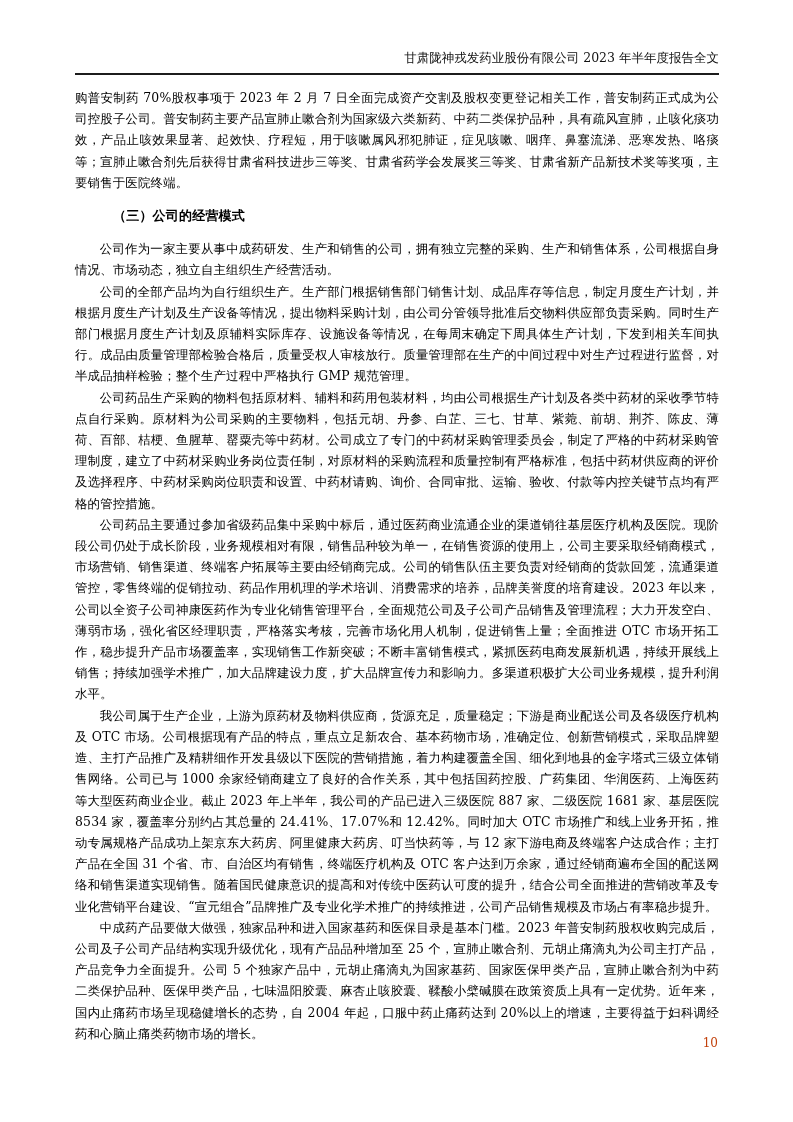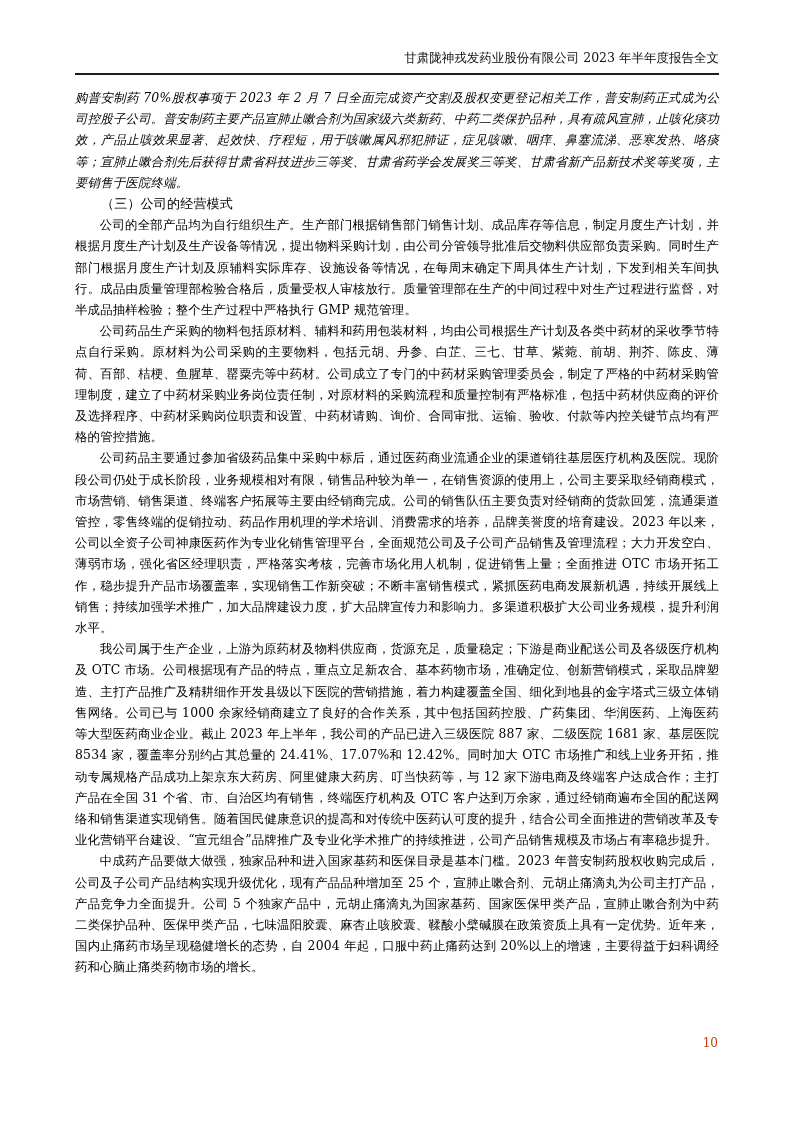--- a/index.html
+++ b/index.html
@@ -41,26 +41,25 @@
     line-height: 21.2px;
     text-align: justify;
     letter-spacing: 0.2px;
   }
   .doc-content p {
     margin: 0;
     text-indent: 2em;
   }
   .doc-content p.continuation {
     text-indent: 0;
-    font-style: italic;
   }
   .doc-content h3 {
-    margin: 0;
+    margin: 12px;
     font-size: 13px;
-    font-weight: normal;
+    font-weight: bold;
     text-indent: 2em;
     line-height: 21.2px;
   }
   .page-number {
     position: absolute;
     top: 1036px;
     right: 75px;
     font-size: 12px;
     line-height: 14px;
     color: #c2410c;
@@ -73,20 +72,21 @@
 
   <div class="page-header">
     <span>甘肃陇神戎发药业股份有限公司 2023 年半年度报告全文</span>
   </div>
 
   <div class="doc-content">
 
     <p class="continuation">购普安制药 70%股权事项于 2023 年 2 月 7 日全面完成资产交割及股权变更登记相关工作，普安制药正式成为公司控股子公司。普安制药主要产品宣肺止嗽合剂为国家级六类新药、中药二类保护品种，具有疏风宣肺，止咳化痰功效，产品止咳效果显著、起效快、疗程短，用于咳嗽属风邪犯肺证，症见咳嗽、咽痒、鼻塞流涕、恶寒发热、咯痰等；宣肺止嗽合剂先后获得甘肃省科技进步三等奖、甘肃省药学会发展奖三等奖、甘肃省新产品新技术奖等奖项，主要销售于医院终端。</p>
 
     <h3>（三）公司的经营模式</h3>
+    <p>公司作为一家主要从事中成药研发、生产和销售的公司，拥有独立完整的采购、生产和销售体系，公司根据自身情况、市场动态，独立自主组织生产经营活动。</p>
     <p>公司的全部产品均为自行组织生产。生产部门根据销售部门销售计划、成品库存等信息，制定月度生产计划，并根据月度生产计划及生产设备等情况，提出物料采购计划，由公司分管领导批准后交物料供应部负责采购。同时生产部门根据月度生产计划及原辅料实际库存、设施设备等情况，在每周末确定下周具体生产计划，下发到相关车间执行。成品由质量管理部检验合格后，质量受权人审核放行。质量管理部在生产的中间过程中对生产过程进行监督，对半成品抽样检验；整个生产过程中严格执行 GMP 规范管理。</p>
     <p>公司药品生产采购的物料包括原材料、辅料和药用包装材料，均由公司根据生产计划及各类中药材的采收季节特点自行采购。原材料为公司采购的主要物料，包括元胡、丹参、白芷、三七、甘草、紫菀、前胡、荆芥、陈皮、薄荷、百部、桔梗、鱼腥草、罂粟壳等中药材。公司成立了专门的中药材采购管理委员会，制定了严格的中药材采购管理制度，建立了中药材采购业务岗位责任制，对原材料的采购流程和质量控制有严格标准，包括中药材供应商的评价及选择程序、中药材采购岗位职责和设置、中药材请购、询价、合同审批、运输、验收、付款等内控关键节点均有严格的管控措施。</p>
     <p>公司药品主要通过参加省级药品集中采购中标后，通过医药商业流通企业的渠道销往基层医疗机构及医院。现阶段公司仍处于成长阶段，业务规模相对有限，销售品种较为单一，在销售资源的使用上，公司主要采取经销商模式，市场营销、销售渠道、终端客户拓展等主要由经销商完成。公司的销售队伍主要负责对经销商的货款回笼，流通渠道管控，零售终端的促销拉动、药品作用机理的学术培训、消费需求的培养，品牌美誉度的培育建设。2023 年以来，公司以全资子公司神康医药作为专业化销售管理平台，全面规范公司及子公司产品销售及管理流程；大力开发空白、薄弱市场，强化省区经理职责，严格落实考核，完善市场化用人机制，促进销售上量；全面推进 OTC 市场开拓工作，稳步提升产品市场覆盖率，实现销售工作新突破；不断丰富销售模式，紧抓医药电商发展新机遇，持续开展线上销售；持续加强学术推广，加大品牌建设力度，扩大品牌宣传力和影响力。多渠道积极扩大公司业务规模，提升利润水平。</p>
 
     <p>我公司属于生产企业，上游为原药材及物料供应商，货源充足，质量稳定；下游是商业配送公司及各级医疗机构及 OTC 市场。公司根据现有产品的特点，重点立足新农合、基本药物市场，准确定位、创新营销模式，采取品牌塑造、主打产品推广及精耕细作开发县级以下医院的营销措施，着力构建覆盖全国、细化到地县的金字塔式三级立体销售网络。公司已与 1000 余家经销商建立了良好的合作关系，其中包括国药控股、广药集团、华润医药、上海医药等大型医药商业企业。截止 2023 年上半年，我公司的产品已进入三级医院 887 家、二级医院 1681 家、基层医院 8534 家，覆盖率分别约占其总量的 24.41%、17.07%和 12.42%。同时加大 OTC 市场推广和线上业务开拓，推动专属规格产品成功上架京东大药房、阿里健康大药房、叮当快药等，与 12 家下游电商及终端客户达成合作；主打产品在全国 31 个省、市、自治区均有销售，终端医疗机构及 OTC 客户达到万余家，通过经销商遍布全国的配送网络和销售渠道实现销售。随着国民健康意识的提高和对传统中医药认可度的提升，结合公司全面推进的营销改革及专业化营销平台建设、“宣元组合”品牌推广及专业化学术推广的持续推进，公司产品销售规模及市场占有率稳步提升。</p>
 
     <p>中成药产品要做大做强，独家品种和进入国家基药和医保目录是基本门槛。2023 年普安制药股权收购完成后，公司及子公司产品结构实现升级优化，现有产品品种增加至 25 个，宣肺止嗽合剂、元胡止痛滴丸为公司主打产品，产品竞争力全面提升。公司 5 个独家产品中，元胡止痛滴丸为国家基药、国家医保甲类产品，宣肺止嗽合剂为中药二类保护品种、医保甲类产品，七味温阳胶囊、麻杏止咳胶囊、鞣酸小檗碱膜在政策资质上具有一定优势。近年来，国内止痛药市场呈现稳健增长的态势，自 2004 年起，口服中药止痛药达到 20%以上的增速，主要得益于妇科调经药和心脑止痛类药物市场的增长。</p>
 
   </div>
 

